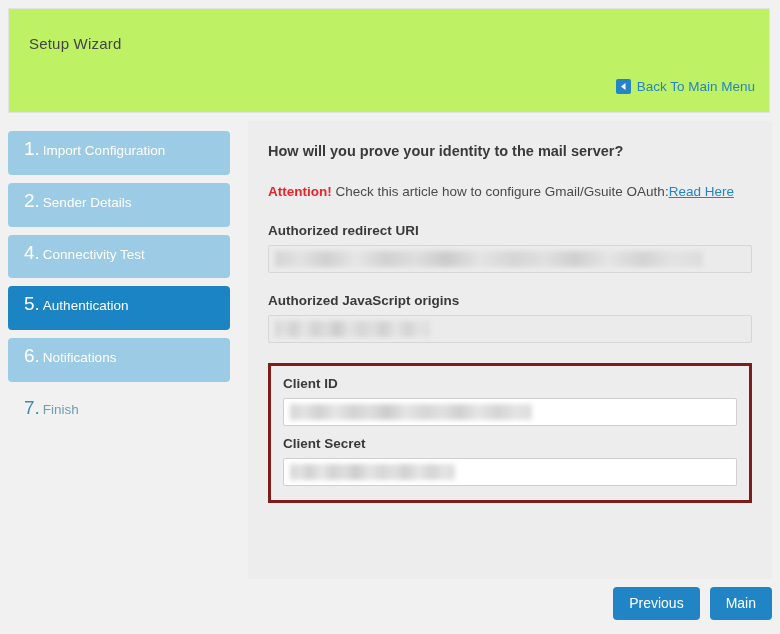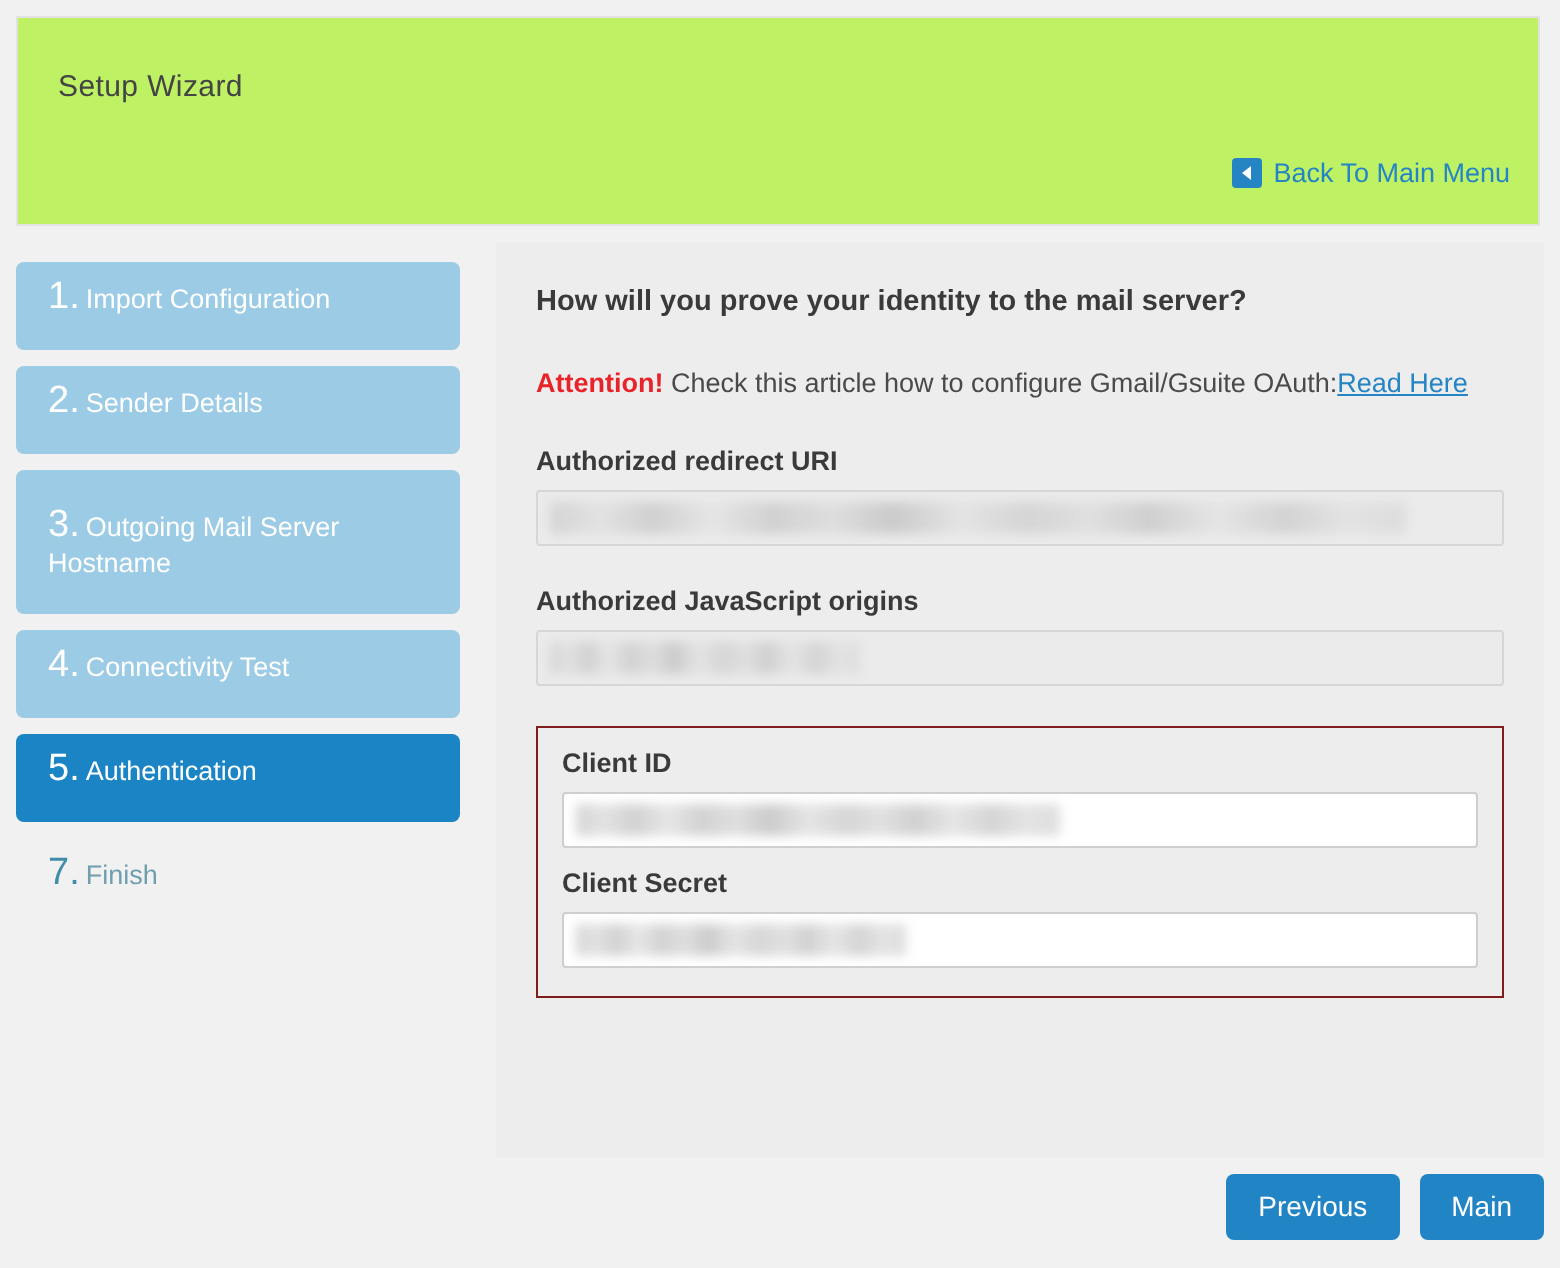--- a/index.html
+++ b/index.html
@@ -181,21 +181,21 @@
     opacity: .95;
     border-radius: 1px;
   }
   .blur.w1 { width: 155px; }
   .blur.w2 { width: 428px; }
   .blur.w3 { width: 242px; }
   .blur.w4 { width: 165px; }
 
   
   .highlight-box {
-    border: 1px solid #7f1d1d;
+    border: 3px solid #7f1d1d;
     padding: 10px 12px 4px 12px;
     margin-top: 6px;
     background: #ededed;
     box-sizing: border-box;
   }
   .highlight-box .field-input:last-child { margin-bottom: 10px; }
 
   
   .footer {
     position: absolute;
@@ -239,32 +239,32 @@
     <div class="sidebar">
 
       <div class="step">
         <span class="num">1.</span><span class="lbl">Import Configuration</span>
       </div>
 
       <div class="step">
         <span class="num">2.</span><span class="lbl">Sender Details</span>
       </div>
 
-      <div class="step tall">
-        <span class="num">3.</span><span class="lbl">Outgoing Mail Server Hostname</span>
-      </div>
 
       <div class="step">
         <span class="num">4.</span><span class="lbl">Connectivity Test</span>
       </div>
 
       <div class="step active">
         <span class="num">5.</span><span class="lbl">Authentication</span>
       </div>
 
+      <div class="step">
+        <span class="num">6.</span><span class="lbl">Notifications</span>
+      </div>
 
       <div class="step plain">
         <span class="num">7.</span><span class="lbl">Finish</span>
       </div>
 
     </div>
 
     <div class="content">
 
       <h2>How will you prove your identity to the mail server?</h2>

